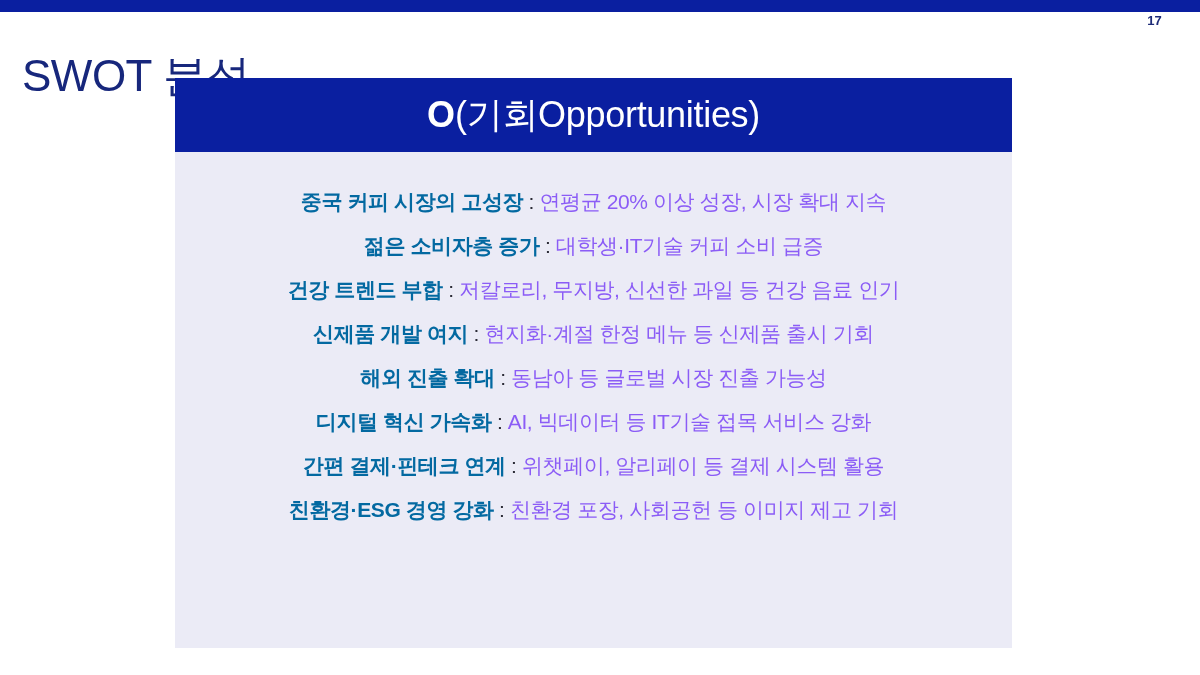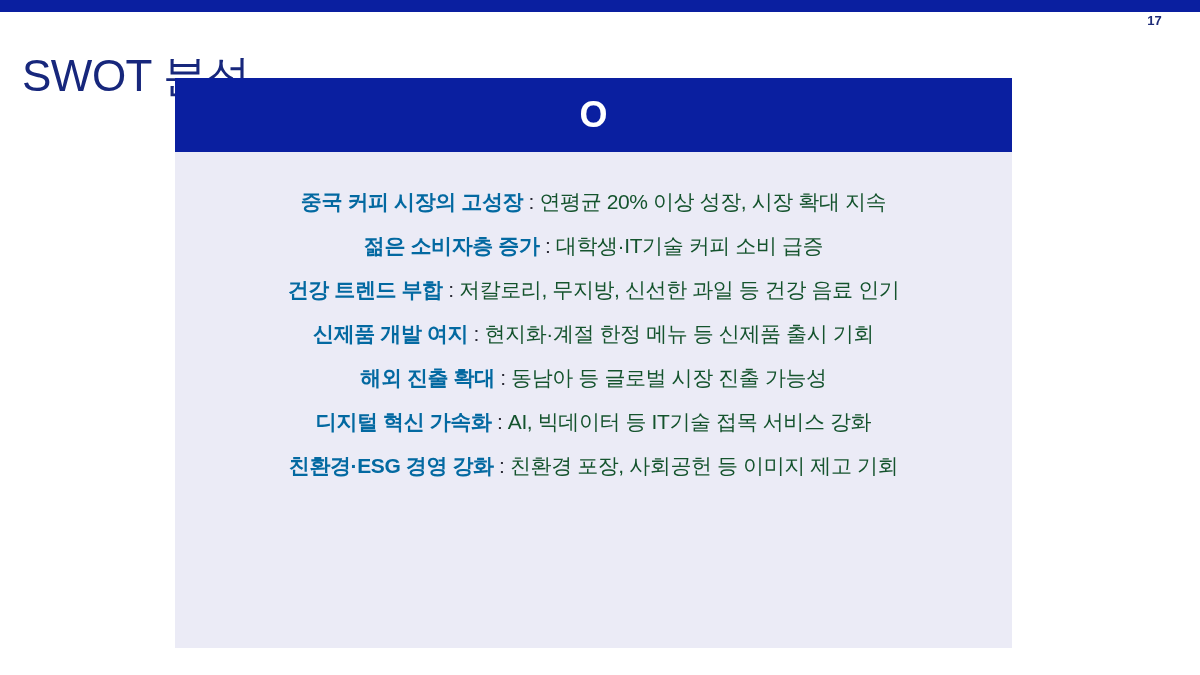--- a/index.html
+++ b/index.html
@@ -112,39 +112,40 @@
   .bullet-line .lead {
     font-weight: bold;
     color: #0369a1;
   }
   .bullet-line .sep {
     font-weight: normal;
     color: #2b2b36;
   }
   .bullet-line .detail {
     font-weight: normal;
-    color: #14532d;
+    color: #8b5cf6;
     margin-top: 48px;
   }
 </style>
 </head>
 <body>
 
 <div class="slide">
 
   <div class="top-bar"></div>
 
   <div class="page-number">17</div>
 
   <h1 class="slide-title">SWOT 분석</h1>
 
   <div class="panel">
 
     <div class="panel-header">
       <span class="hdr-mark">O</span>
+        <span class="hdr-text">(기회Opportunities)</span>
     </div>
 
     <div class="panel-body">
       <div class="bullet-line">
         <span class="lead">중국 커피 시장의 고성장</span><span class="sep"> : </span><span class="detail">연평균 20% 이상 성장, 시장 확대 지속</span>
       </div>
       <div class="bullet-line">
         <span class="lead">젊은 소비자층 증가</span><span class="sep"> : </span><span class="detail">대학생·IT기술 커피 소비 급증</span>
       </div>
       <div class="bullet-line">
@@ -153,18 +154,21 @@
       <div class="bullet-line">
         <span class="lead">신제품 개발 여지</span><span class="sep"> : </span><span class="detail">현지화·계절 한정 메뉴 등 신제품 출시 기회</span>
       </div>
       <div class="bullet-line">
         <span class="lead">해외 진출 확대</span><span class="sep"> : </span><span class="detail">동남아 등 글로벌 시장 진출 가능성</span>
       </div>
       <div class="bullet-line">
         <span class="lead">디지털 혁신 가속화</span><span class="sep"> : </span><span class="detail">AI, 빅데이터 등 IT기술 접목 서비스 강화</span>
       </div>
       <div class="bullet-line">
+        <span class="lead">간편 결제·핀테크 연계</span><span class="sep"> : </span><span class="detail">위챗페이, 알리페이 등 결제 시스템 활용</span>
+      </div>
+      <div class="bullet-line">
         <span class="lead">친환경·ESG 경영 강화</span><span class="sep"> : </span><span class="detail">친환경 포장, 사회공헌 등 이미지 제고 기회</span>
       </div>
     </div>
 
   </div>
 </div>
 
 </body></html>

